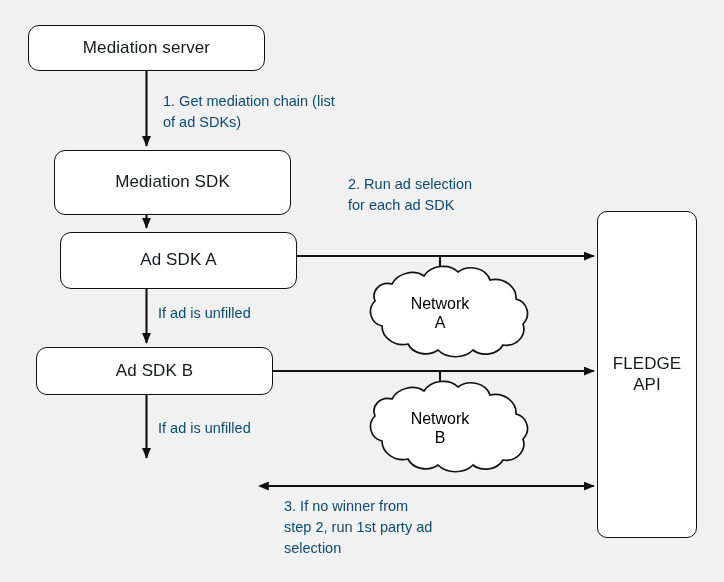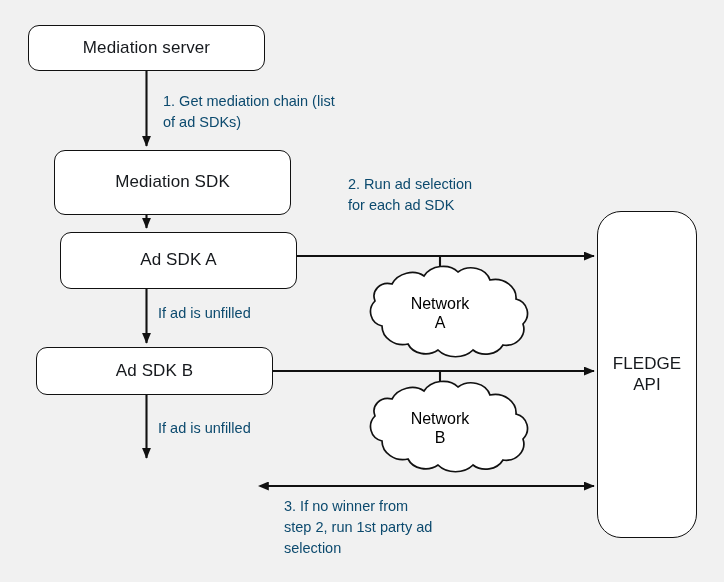--- a/index.html
+++ b/index.html
@@ -139,21 +139,21 @@
 
   <div class="node-box" style="left:28px; top:232px; width:237px; height:57px;margin-left:32px;">
     <span class="node-label">Ad SDK A</span>
   </div>
 
   <div class="node-box" style="left:28px; top:347px; width:237px; height:48px;margin-left:8px;">
     <span class="node-label">Ad SDK B</span>
   </div>
 
 
-  <div class="node-box tall-box" style="left:597px; top:211px; width:100px; height:327px; border-radius:24px;">
+  <div class="node-box tall-box" style="left:597px; top:211px; width:100px; height:327px; border-radius:10px;">
     <span class="node-label">FLEDGE
 API</span>
   </div>
 
   <div class="cloud-label" style="left:385px; top:294px; width:110px;">Network
 A</div>
 
   <div class="cloud-label" style="left:385px; top:409px; width:110px;">Network
 B</div>
 

